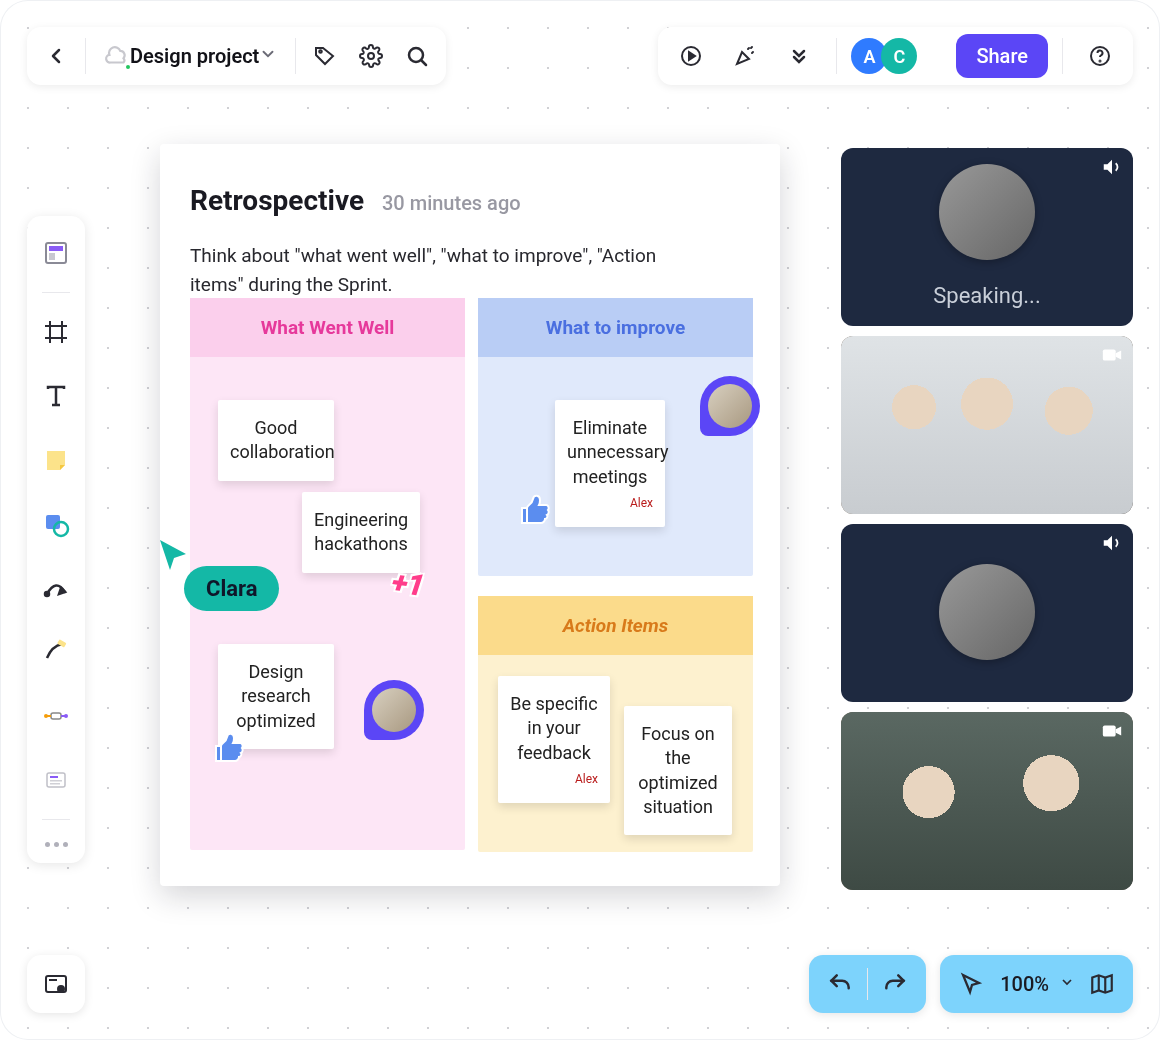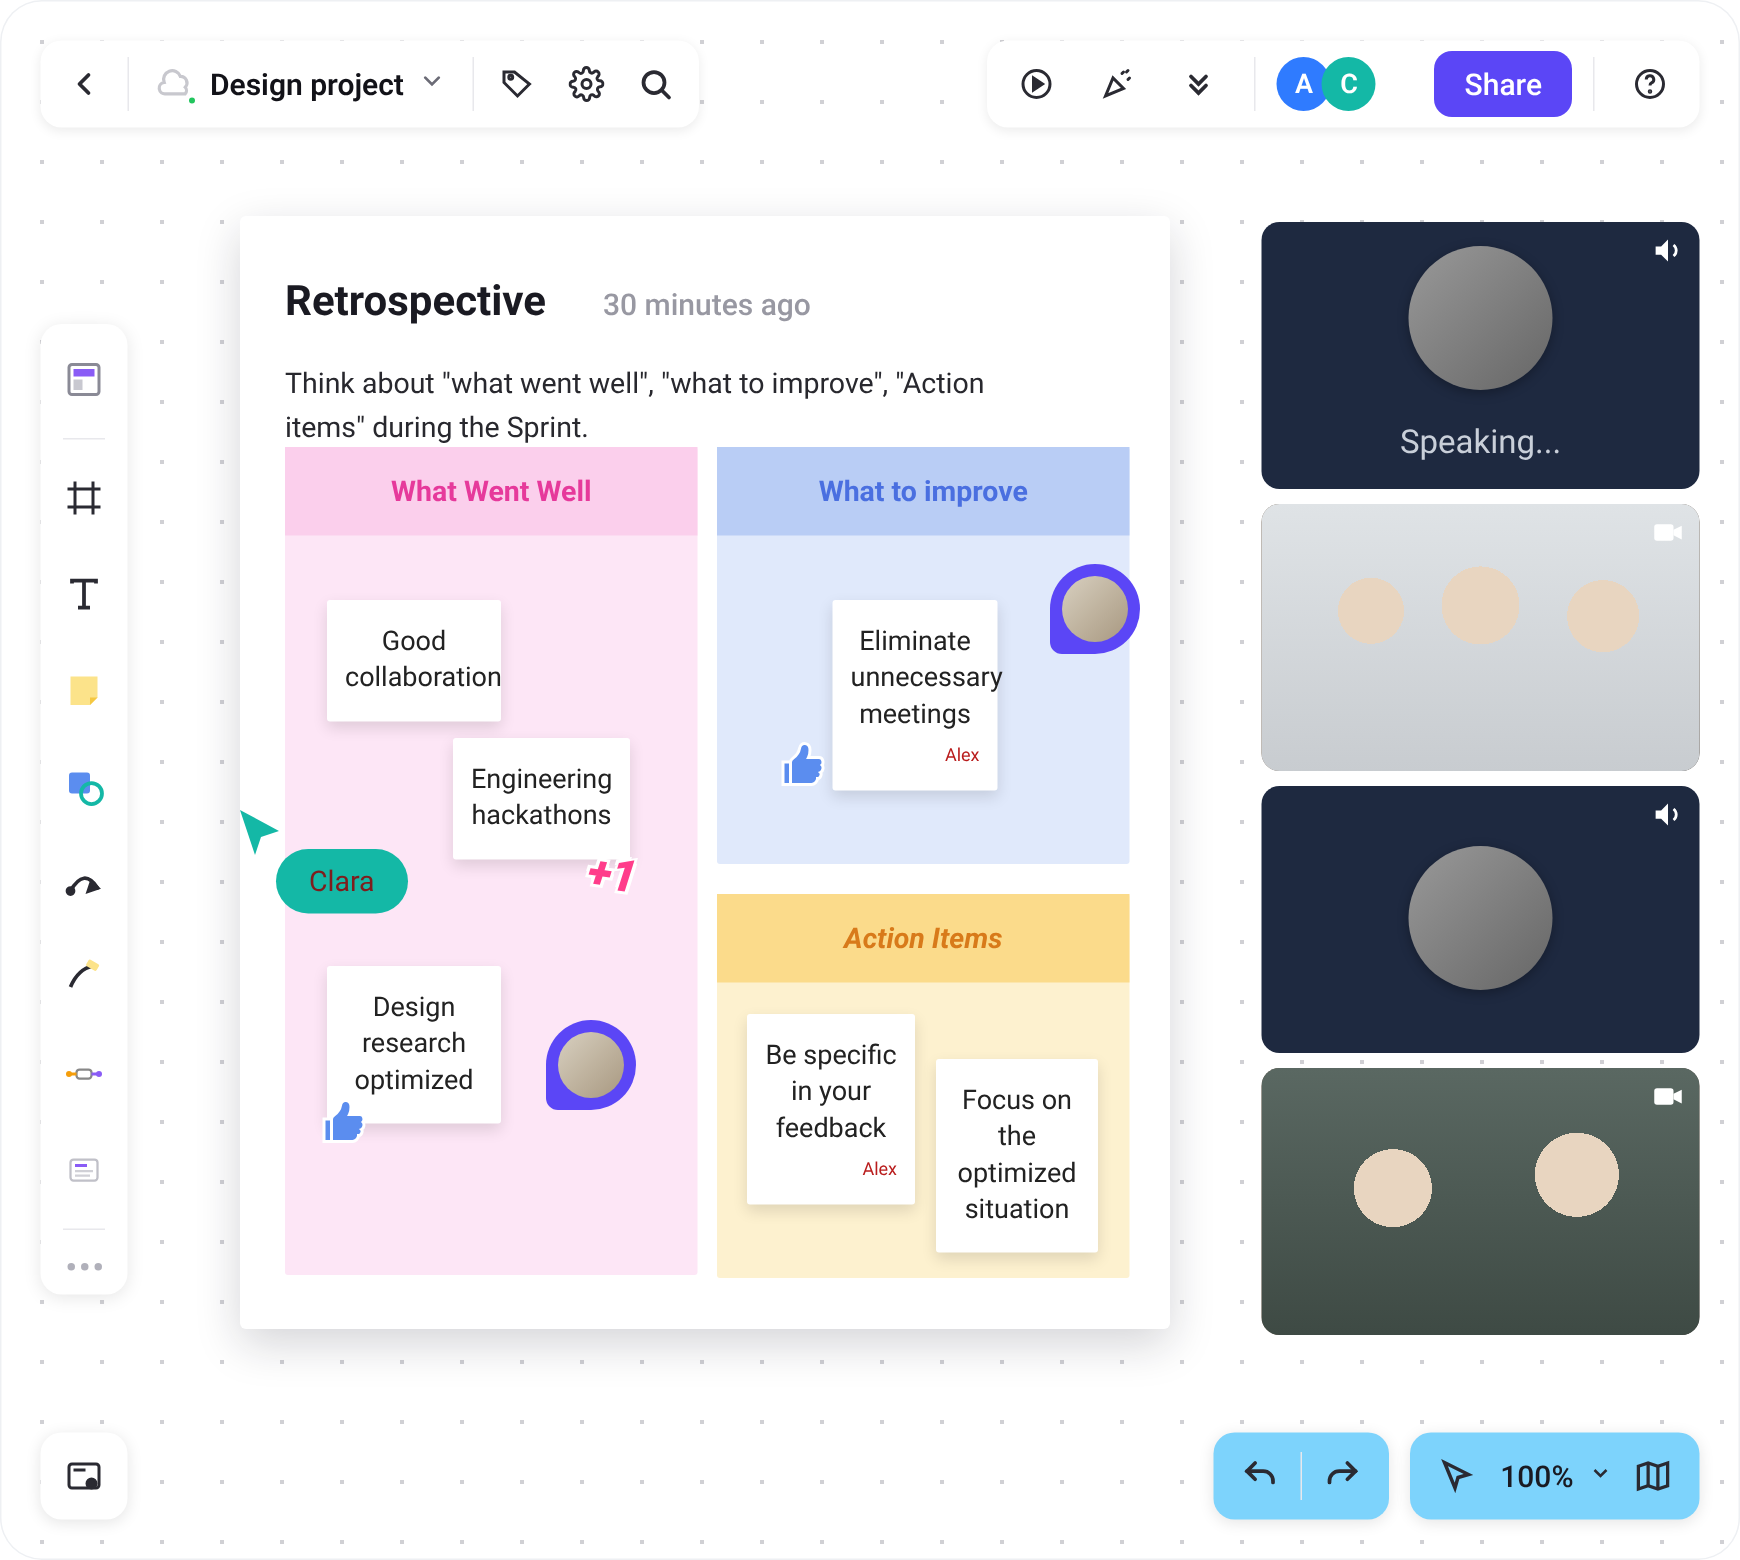--- a/index.html
+++ b/index.html
@@ -22,21 +22,21 @@
   position: absolute; top: 27px; height: 58px;
   background: #fff; border-radius: 14px;
   box-shadow: 0 2px 8px rgba(0,0,0,0.08);
   display: flex; align-items: center;
 }
 .topbar-left { left: 27px; padding: 0 6px; }
 .topbar-right { right: 27px; padding: 0 10px; gap: 8px; }
 .tb-sep { width: 1px; height: 36px; background: #e8e8ec; margin: 0 6px; }
 .tb-btn { width: 46px; height: 46px; display: flex; align-items: center; justify-content: center; border-radius: 10px; cursor: pointer; color: #2a2a32; }
 .tb-btn svg { width: 24px; height: 24px; }
-.project-chip { display: flex; align-items: center; gap: 10px; padding: 0 12px; cursor: pointer; }
+.project-chip { display: flex; align-items: center; padding: 0 12px; cursor: pointer; }
 .project-chip .cloud { width: 26px; height: 26px; color: #c8c8ce; position: relative; }
 .project-chip .dot { position: absolute; right: -2px; bottom: -2px; width: 8px; height: 8px; background: #22c55e; border-radius: 50%; border: 2px solid #fff; }
 .project-chip .label { font-weight: 600; font-size: 20px; color: #121218; }
 .project-chip .chev { color: #6b6b76; }
 .avatar-chip { width: 36px; height: 36px; border-radius: 50%; display: flex; align-items: center; justify-content: center; color: #fff; font-weight: 600; font-size: 18px; }
 .av-a { background: #2f7bff; }
 .av-c { background: #14b8a6; }
 .share-btn { background: #5b46f6; color: #fff; border-radius: 12px; padding: 10px 20px; font-size: 20px; font-weight: 500; cursor: pointer; margin-left: 31px; }
 .side-toolbar {
   position: absolute; left: 27px; top: 216px; width: 58px;
@@ -51,40 +51,40 @@
 .more-dots { display: flex; gap: 4px; padding: 14px 0 10px; }
 .more-dots span { width: 5px; height: 5px; background: #b0b0ba; border-radius: 50%; }
 .board {
   position: absolute; left: 160px; top: 144px;
   width: 620px; height: 742px;
   background: #fff; border-radius: 4px;
   box-shadow: 0 10px 30px rgba(20,20,40,0.18);
   padding: 40px 30px;
 }
 .board-title { font-size: 28px; font-weight: 700; color: #1a1a22; }
-.board-time { font-size: 20px; color: #9898a2; font-weight: 500; margin-left: 34px; }
+.board-time { font-size: 20px; color: #9898a2; font-weight: 500; margin-left: 14px; }
 .board-sub { font-size: 19px; color: #28282e; margin-top: 24px; line-height: 1.55; max-width: 520px; }
 .col { position: absolute; width: 275px; border-radius: 2px; }
 .col-head { text-align: center; font-weight: 700; font-size: 19px; padding: 18px 0; }
 .col-well { left: 30px; top: 300px; height: 552px; background: #fde6f6; }
 .col-well .col-head { color: #e6399b; background: #fbcfec; }
 .col-imp { left: 318px; top: 300px; height: 278px; background: #e0e9fb; }
 .col-imp .col-head { color: #4a6fe0; background: #b9cdf5; text-align: center; }
 .col-act { left: 318px; top: 596px; height: 256px; background: #fdf1cf; }
 .col-act .col-head { color: #d87a1a; background: #fbdb8b; }
 .note {
   position: absolute; background: #fff; border-radius: 2px;
   box-shadow: 0 4px 10px rgba(0,0,0,0.12);
   padding: 16px 12px; text-align: center;
   font-size: 18px; color: #222; line-height: 1.35;
 }
 .note .author { font-size: 12px; color: #b91c1c; text-align: right; margin-top: 6px; }
 .cursor-label {
-  position: absolute; background: #14b8a6; color: #7f1d1d;
-  font-size: 19px; font-weight: 400; padding: 10px 22px;
+  position: absolute; background: #14b8a6; color: #0f172a;
+  font-size: 22px; font-weight: 700; padding: 10px 22px;
   border-radius: 999px;
 }
 .cursor-arrow { position: absolute; }
 .thumb { position: absolute; width: 40px; height: 40px; }
 .plus1 { position: absolute; font-size: 30px; font-weight: 900; color: #ff3d8b; transform: rotate(8deg); text-shadow: 2px 2px 0 #fff, -2px -2px 0 #fff, 2px -2px 0 #fff, -2px 2px 0 #fff; font-style: italic; }
 .editor-bubble { position: absolute; width: 60px; height: 60px; border-radius: 50% 50% 50% 8px; background: #5b46f6; display: flex; align-items: center; justify-content: center; }
 .editor-bubble .inner { width: 44px; height: 44px; border-radius: 50%; background: linear-gradient(135deg,#d8d0c0,#a89880); }
 .video-col { position: absolute; right: 27px; top: 148px; width: 292px; display: flex; flex-direction: column; gap: 10px; }
 .vtile { width: 292px; height: 178px; background: #1e2940; border-radius: 12px; position: relative; color: #fff; overflow: hidden; }
 .vtile .icon-tr { position: absolute; top: 8px; right: 10px; }

